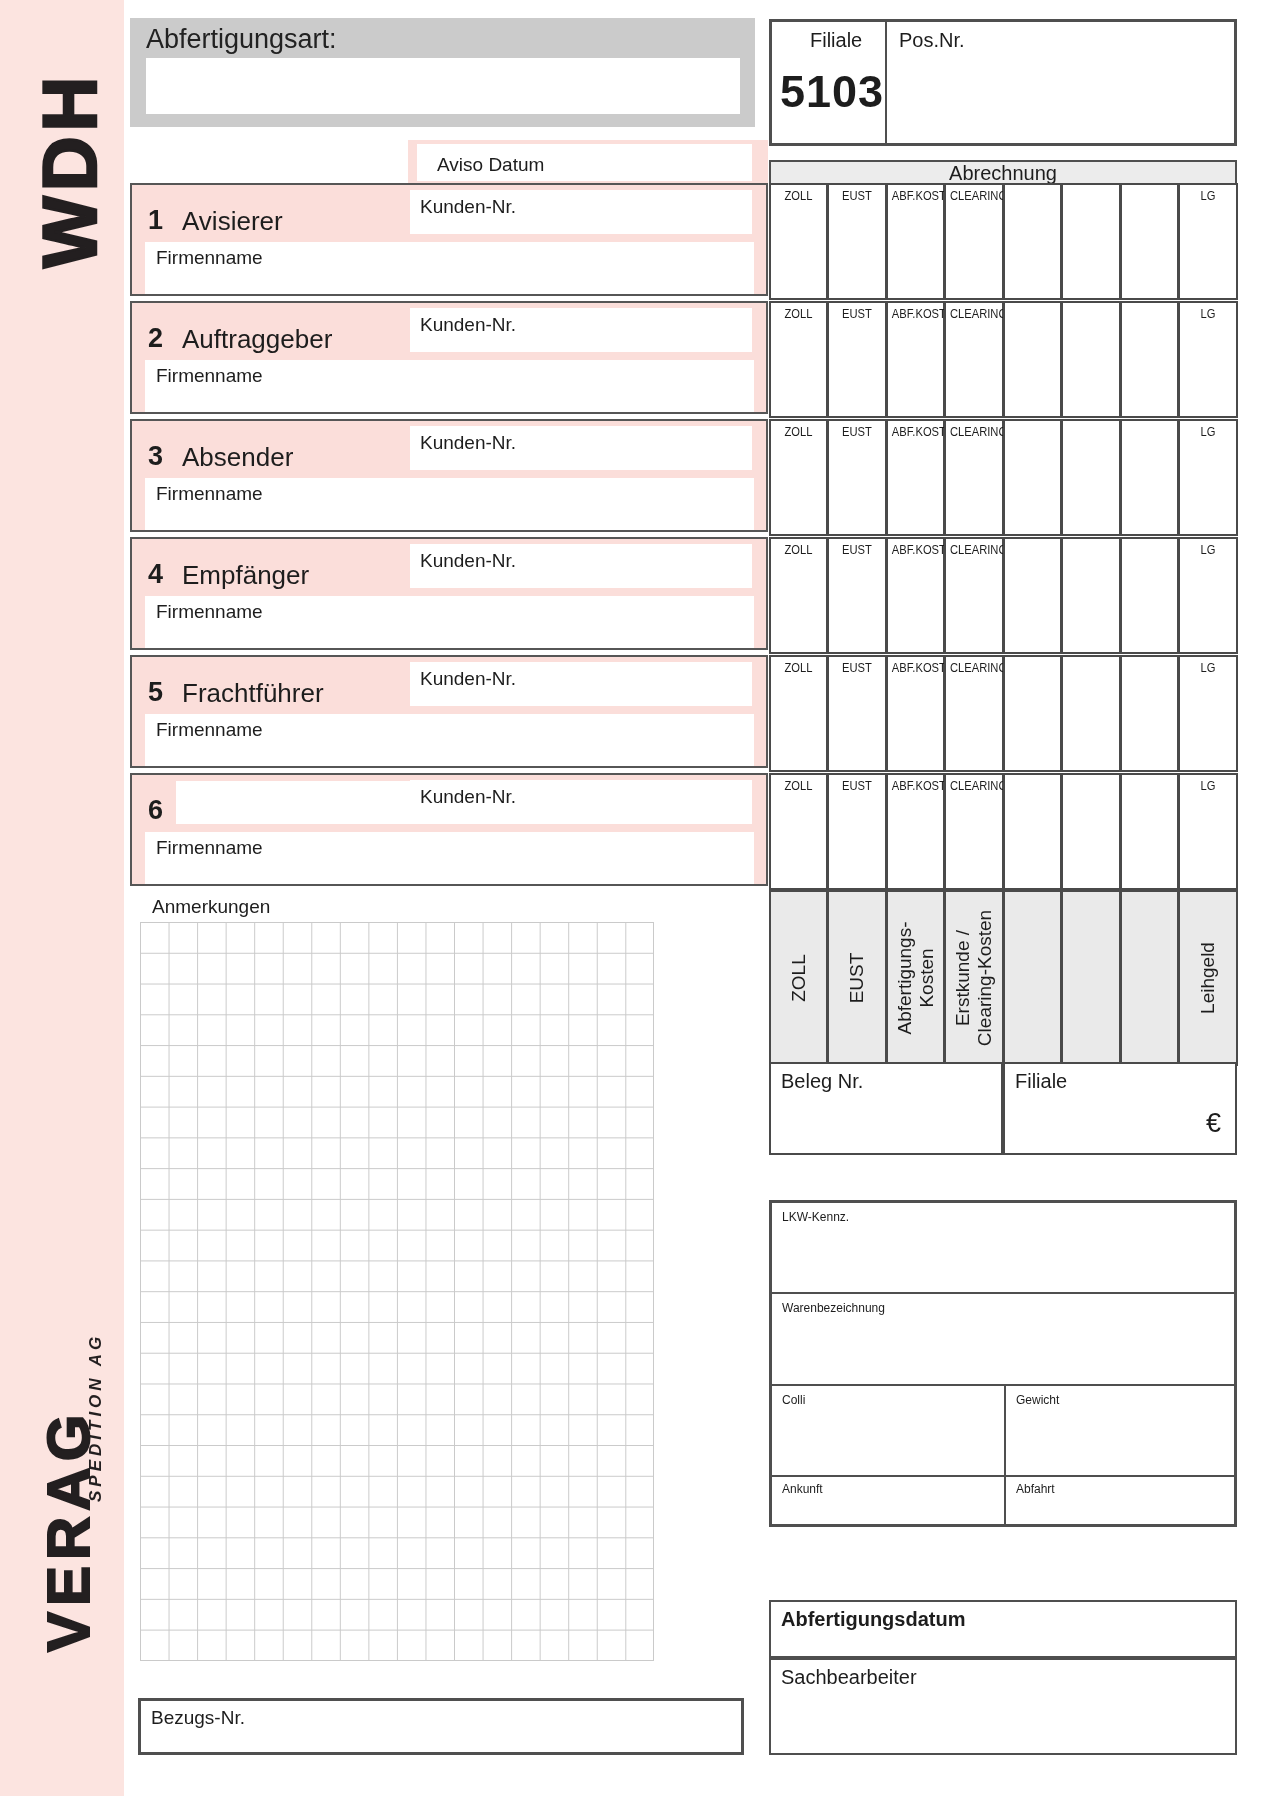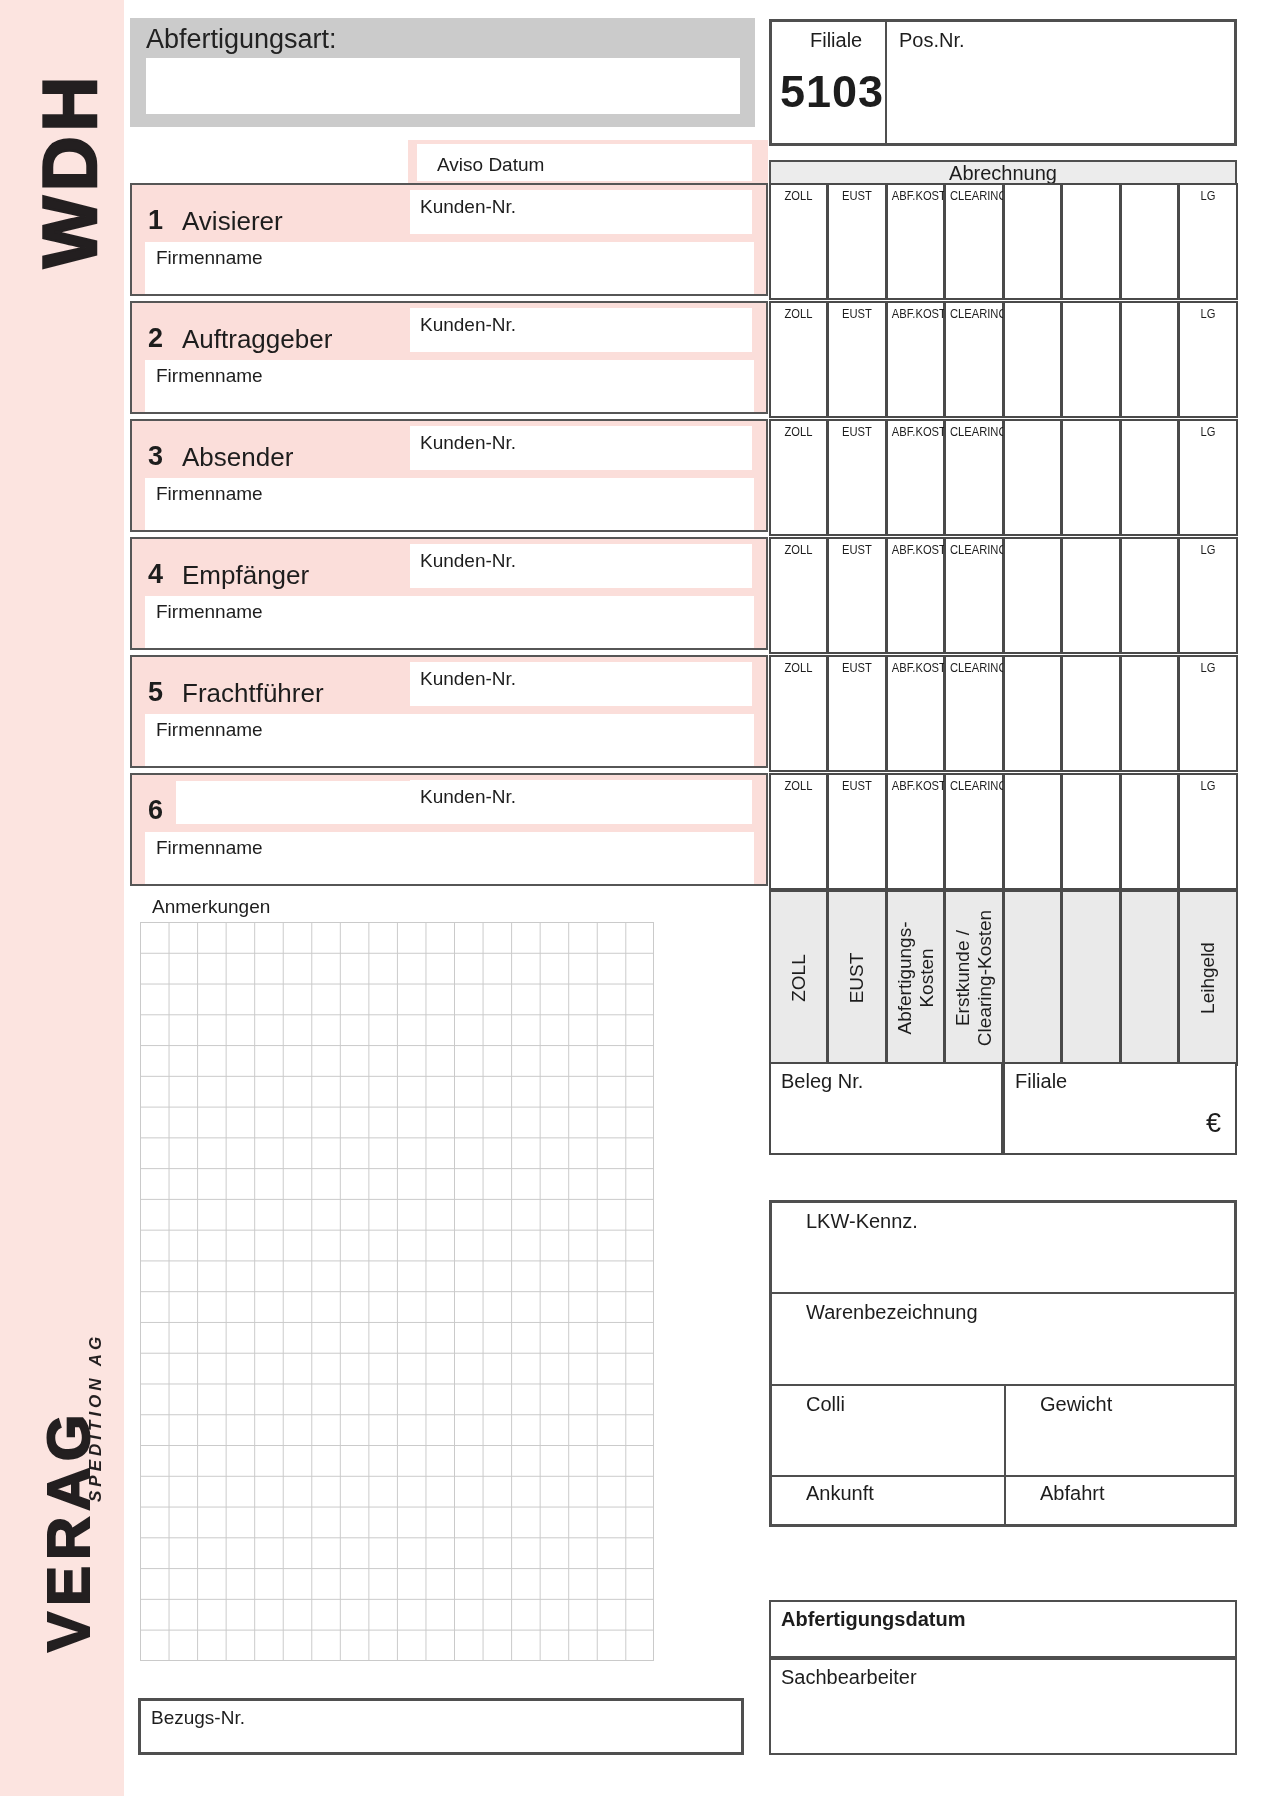--- a/index.html
+++ b/index.html
@@ -75,21 +75,21 @@
             background-image:linear-gradient(to right,#cacaca 1px,transparent 1px),
                              linear-gradient(to bottom,#cacaca 1px,transparent 1px);
             background-size:28.55px 30.78px;
             border-right:1px solid #cacaca;border-bottom:1px solid #cacaca;}
 
   
   .lkw-table{left:769px;top:1200px;width:468px;height:327px;border:3px solid #4f4f4f;background:#fff;}
   .lkw-row{position:absolute;left:0;width:100%;box-sizing:border-box;border-bottom:2px solid #4f4f4f;}
   .lkw-row:last-child{border-bottom:none;}
   .half-divider{position:absolute;left:232px;top:0;width:2px;height:100%;background:#4f4f4f;}
-  .lkw-caption{position:absolute;left:10px;top:7px;font-size:20px;margin-left:24px;}
+  .lkw-caption{position:absolute;left:10px;top:7px;font-size:12px;}
   .lkw-caption.right{left:244px;}
 
   .abfert-box{left:769px;top:1600px;width:468px;height:58px;border:2px solid #4f4f4f;background:#fff;font-weight:bold;}
   .sach-box{left:769px;top:1658px;width:468px;height:97px;border:2px solid #4f4f4f;background:#fff;}
   .bezug-box{left:138px;top:1698px;width:606px;height:57px;border:3px solid #4f4f4f;background:#fff;}
 </style>
 </head>
 <body>
 
 <div class="page">

